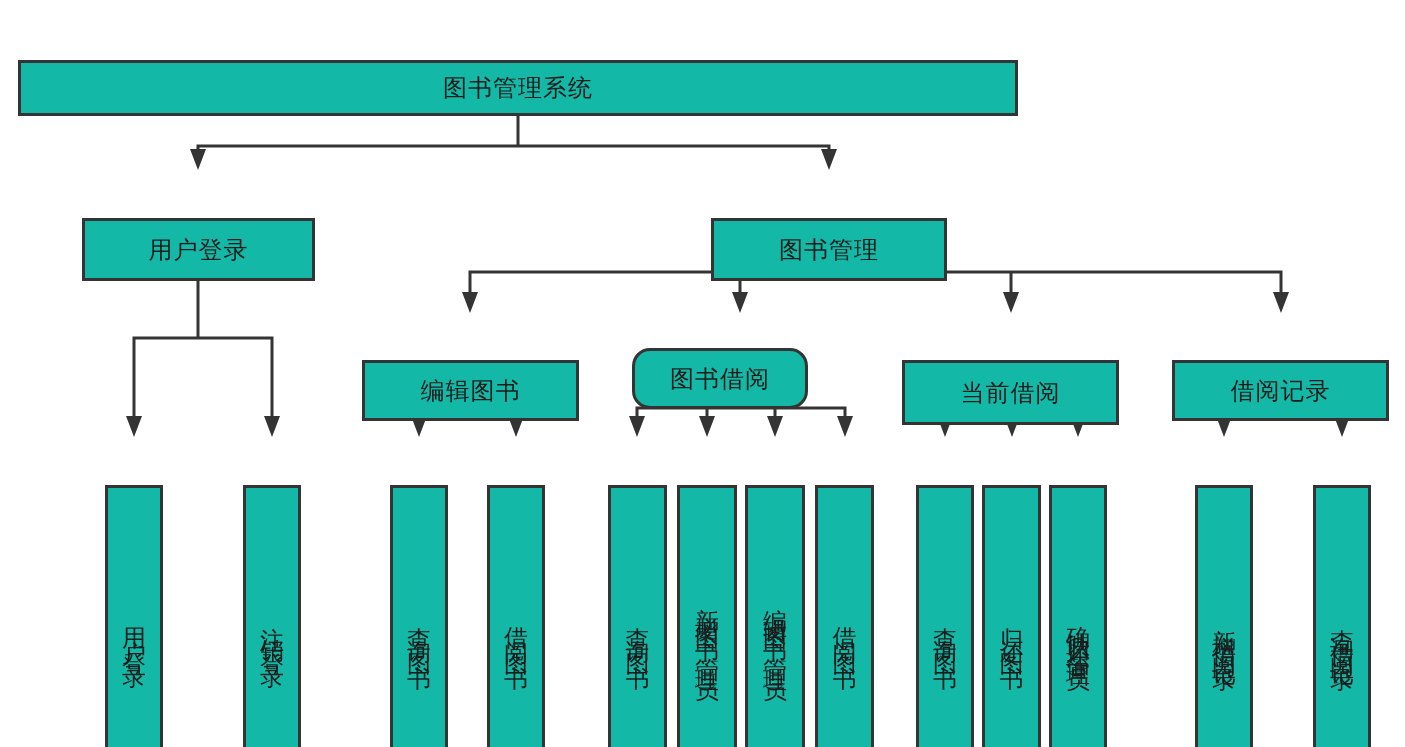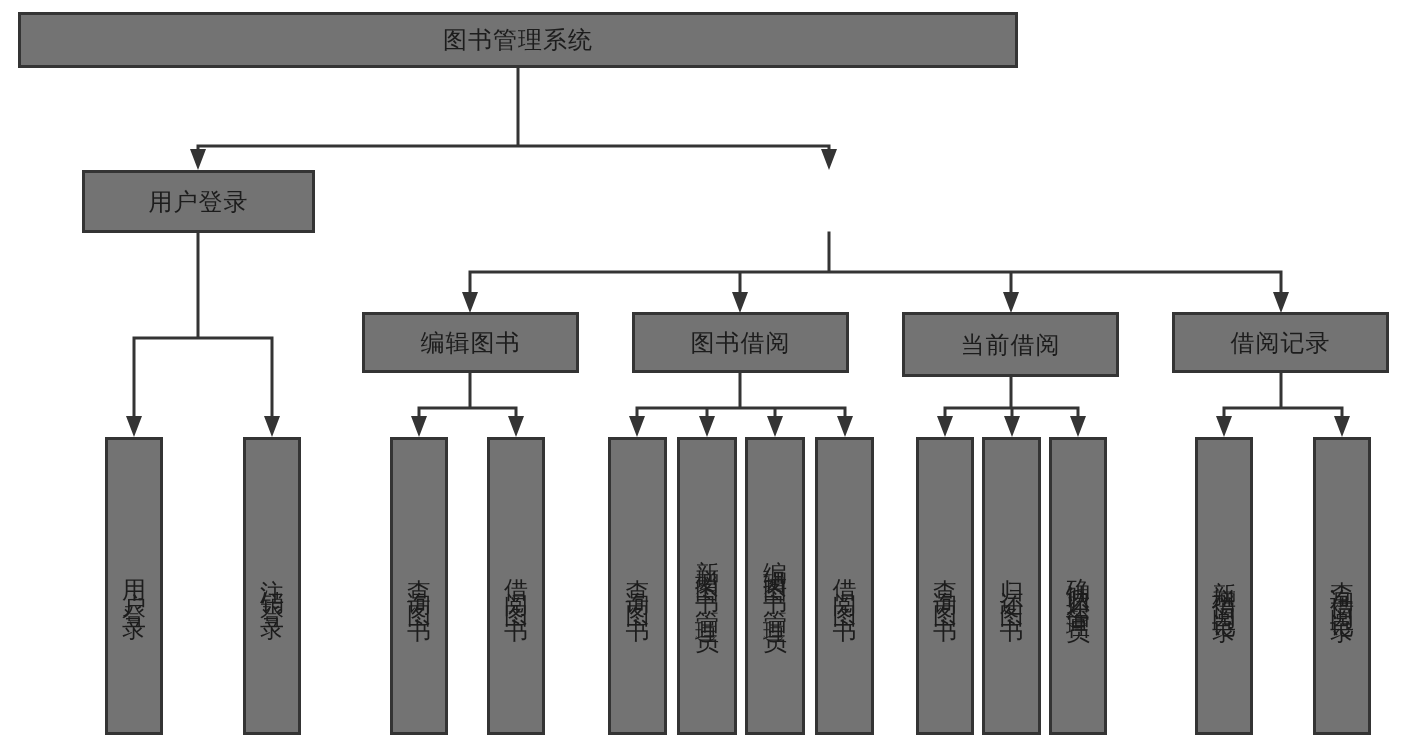--- a/index.html
+++ b/index.html
@@ -14,23 +14,24 @@
     width:1405px;height:747px;
     background:var(--bg);
     font-family:"Liberation Sans","DejaVu Sans",sans-serif;
     overflow:hidden;
   }
   .connector-svg{position:absolute;left:0;top:0;width:1405px;height:747px;}
   .box{
     position:absolute;
     box-sizing:border-box;
     border:3px solid var(--line);
-    background:#737373;
+    background:#14b8a6;
     display:flex;align-items:center;justify-content:center;
     color:var(--ink);
+    margin-top:48px;
   }
   .hbox{font-size:24px;letter-spacing:1px;white-space:nowrap;}
   .vbox{
     writing-mode:vertical-rl;
     text-orientation:mixed;
     font-size:24px;
     letter-spacing:13px;
     line-height:1;
   }
   .ls10{letter-spacing:10px;}
@@ -65,23 +66,24 @@
              M126,416 H142 L134,437 Z  M264,416 H280 L272,437 Z
              M411,416 H427 L419,437 Z  M508,416 H524 L516,437 Z
              M629,416 H645 L637,437 Z  M699,416 H715 L707,437 Z  M767,416 H783 L775,437 Z  M837,416 H853 L845,437 Z
              M937,416 H953 L945,437 Z  M1004,416 H1020 L1012,437 Z  M1070,416 H1086 L1078,437 Z
              M1216,416 H1232 L1224,437 Z  M1334,416 H1350 L1342,437 Z"></path>
   </svg>
 
   <div class="box hbox" style="left:18px;top:12px;width:1000px;height:56px;">图书管理系统</div>
 
   <div class="box hbox" style="left:82px;top:170px;width:233px;height:63px;">用户登录</div>
+  <div class="box hbox" style="left:711px;top:170px;width:236px;height:63px;">图书管理</div>
 
   <div class="box hbox" style="left:362px;top:312px;width:217px;height:61px;">编辑图书</div>
-  <div class="box hbox" style="left:632px;top:312px;width:217px;height:61px;">图书借阅</div>
+  <div class="box hbox" style="left:632px;top:300px;width:176px;height:61px;border-radius:18px;">图书借阅</div>
   <div class="box hbox" style="left:902px;top:312px;width:217px;height:65px;">当前借阅</div>
   <div class="box hbox" style="left:1172px;top:312px;width:217px;height:61px;">借阅记录</div>
 
   <div class="box vbox" style="left:105px;top:437px;width:58px;height:298px;">用户登录</div>
   <div class="box vbox" style="left:243px;top:437px;width:58px;height:298px;">注销登录</div>
 
   <div class="box vbox" style="left:390px;top:437px;width:58px;height:298px;">查询图书</div>
   <div class="box vbox" style="left:487px;top:437px;width:58px;height:298px;">借阅图书</div>
 
   <div class="box vbox" style="left:608px;top:437px;width:59px;height:298px;">查询图书</div>

